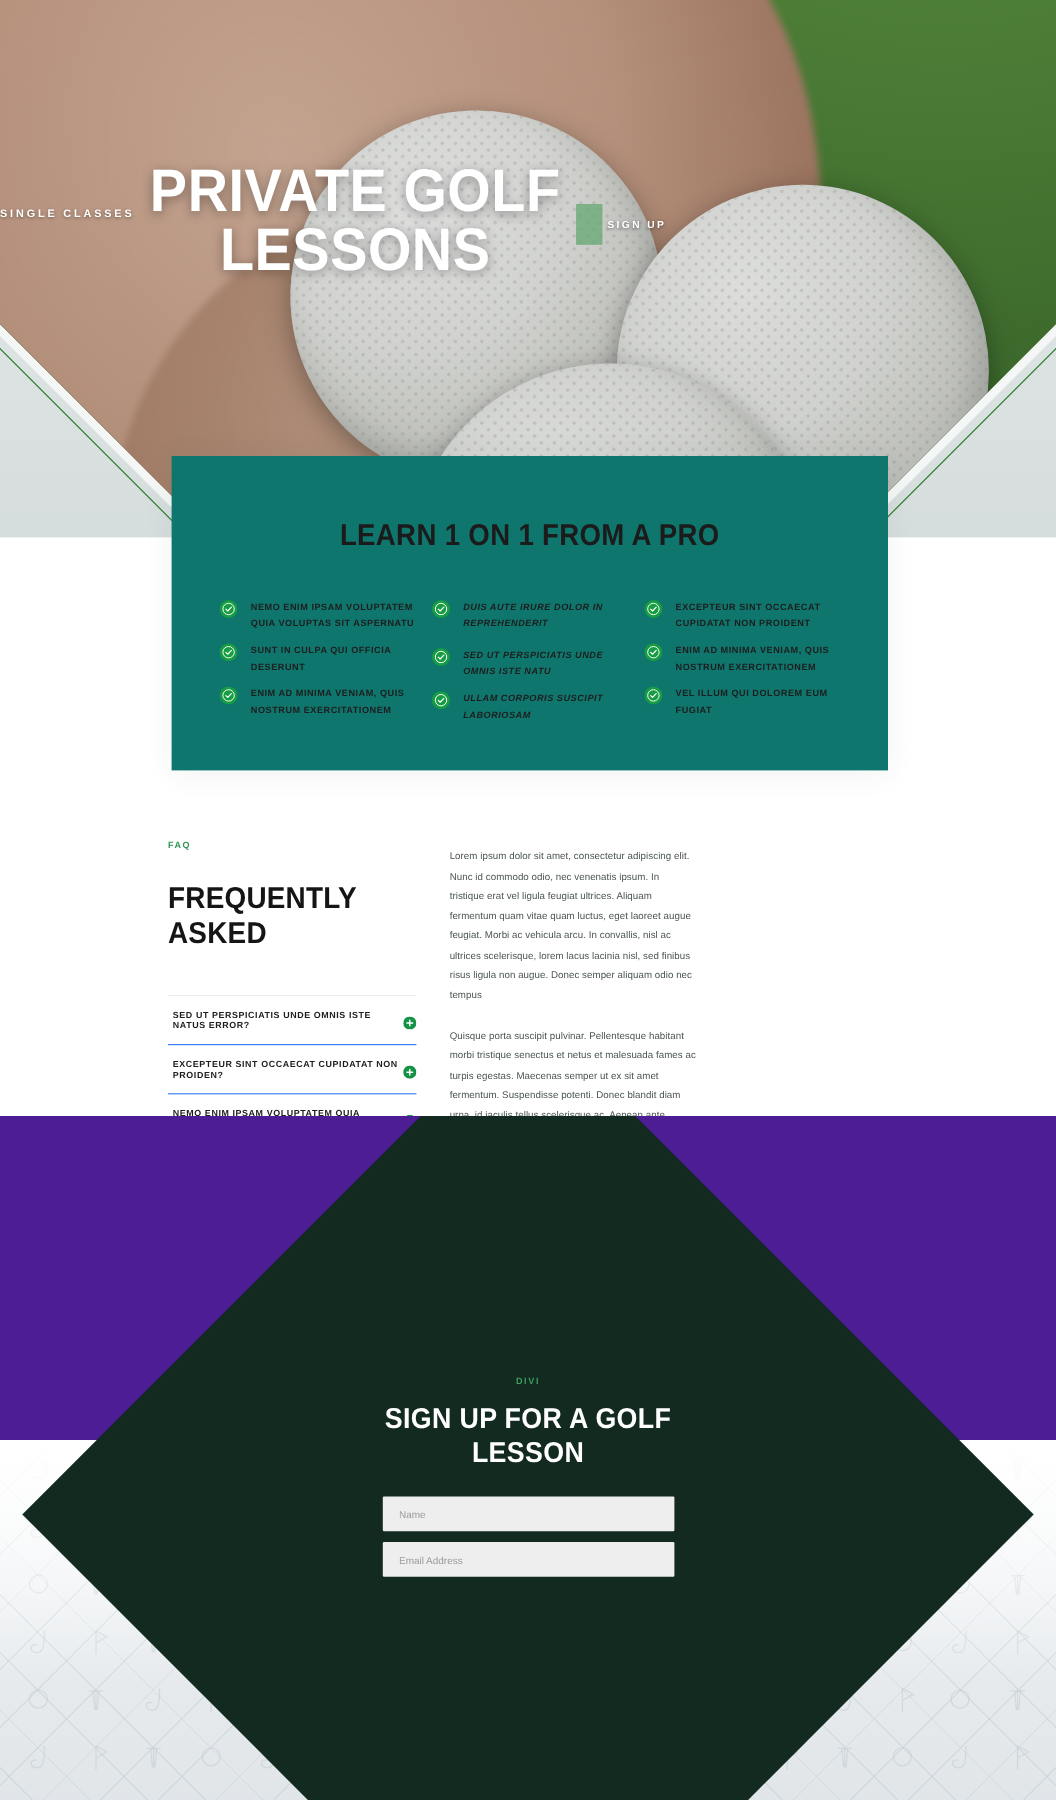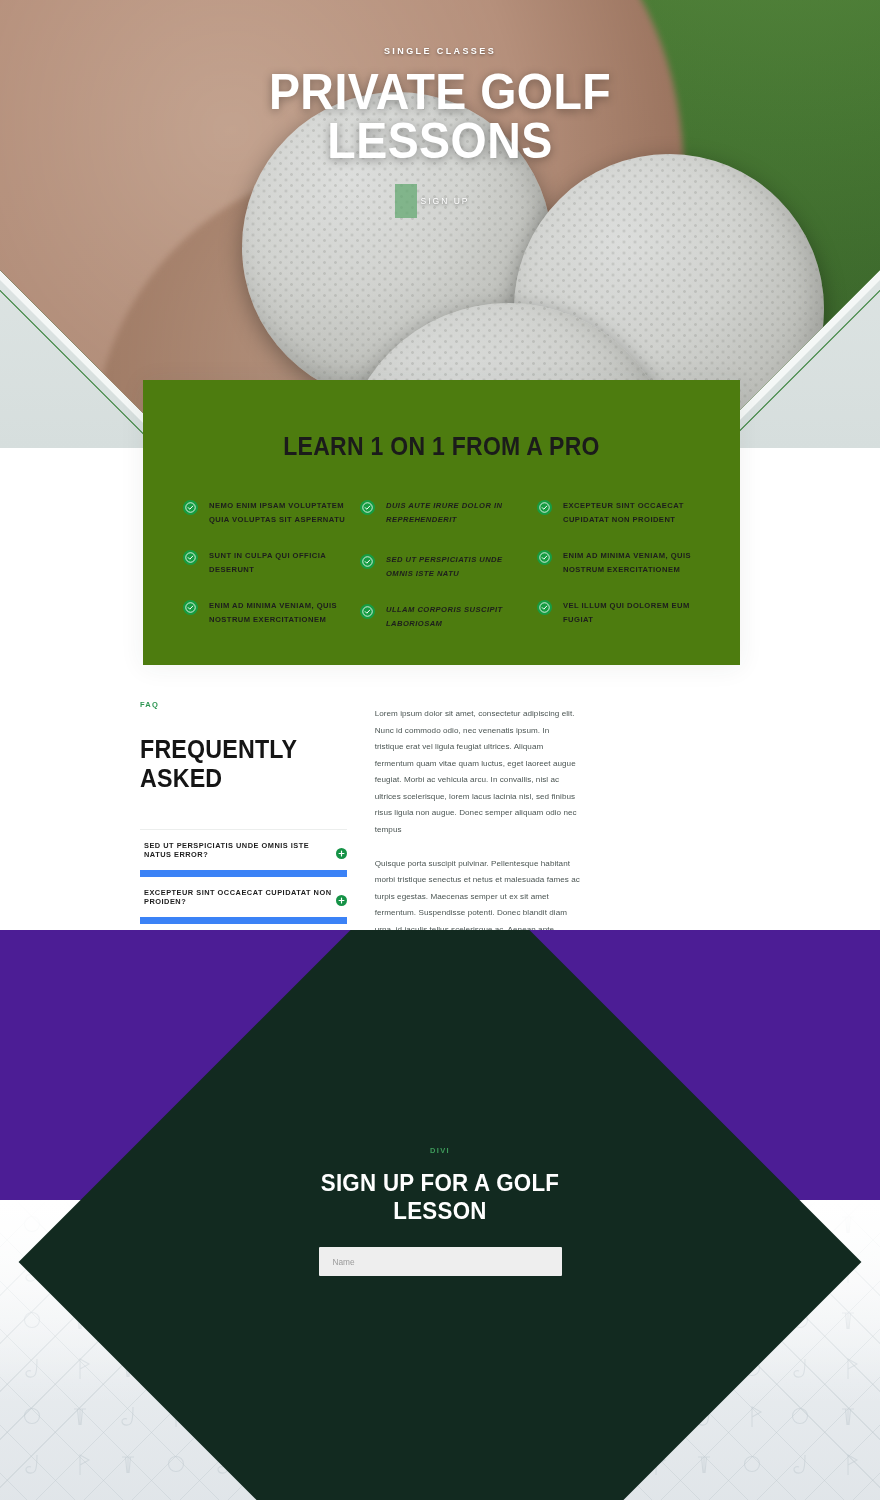--- a/index.html
+++ b/index.html
@@ -154,24 +154,24 @@
     position: absolute; inset: 0;
     background: linear-gradient(180deg, rgba(20,30,20,.10) 0%, rgba(20,30,20,.18) 100%);
   }
 
   .hero-content {
     position: absolute;
     top: 0; left: 0;
     width: 880px;
     height: 260px;
     display: flex;
-    flex-direction: column;
+    flex-direction: row;
     align-items: center;
     justify-content: flex-start;
-    padding-top: 46px;
+    padding-top: 95px;
     z-index: 6;
   }
   .hero-eyebrow {
     color: #ffffff;
     font-size: 9px;
     letter-spacing: 2.4px;
     font-weight: bold;
     text-transform: uppercase;
     text-shadow: 0 1px 3px rgba(0,0,0,.45);
   }
@@ -190,21 +190,21 @@
   }
   .hero-cta {
     position: relative;
     margin-top: 18px;
     display: inline-flex;
     align-items: center;
     height: 34px;
     padding: 0 16px 0 26px;
     color: #ffffff;
     font-size: 8.5px;
-    font-weight: normal;
+    font-weight: bold;
     letter-spacing: 2px;
     text-transform: uppercase;
     cursor: pointer;
   }
   .hero-cta-accent {
     position: absolute;
     left: 0; top: 0;
     width: 22px; height: 34px;
     background: rgba(96,166,110,.72);
   }
@@ -218,41 +218,41 @@
     background: #ffffff;
   }
 
   
   .feature-card {
     position: absolute;
     top: 380px;
     left: 143px;
     width: 597px;
     min-height: 262px;
-    background: #4d7c0f;
+    background: #0f766e;
     box-shadow: 0 2px 24px rgba(40,60,50,.07);
     z-index: 8;
     padding: 52px 40px 34px 40px;
   }
   .feature-title {
     text-align: center;
     font-size: 25px;
     font-weight: bold;
     letter-spacing: 0.3px;
     color: #1b1b1b;
     text-transform: uppercase;
     font-family: "Liberation Sans Narrow", "Liberation Sans", sans-serif;
     transform: scaleX(0.92);
   }
   .feature-cols {
     display: flex;
     gap: 14px;
     margin-top: 38px;
   }
-  .feature-col { flex: 1; display: flex; flex-direction: column; gap: 22px; }
+  .feature-col { flex: 1; display: flex; flex-direction: column; gap: 8px; }
   .feature-item { display: flex; gap: 11px; align-items: flex-start; }
   .check-icon {
     flex: 0 0 auto;
     width: 15px; height: 15px;
     margin-top: 1px;
   }
   .feature-text {
     font-size: 7.6px;
     font-weight: bold;
     letter-spacing: 0.45px;
@@ -291,21 +291,21 @@
     font-family: "Liberation Sans Narrow", "Liberation Sans", sans-serif;
     transform: scaleX(0.93);
     transform-origin: left center;
   }
   .faq-list { margin-top: 36px; }
   .faq-row {
     display: flex;
     align-items: center;
     justify-content: space-between;
     padding: 11px 0 11px 4px;
-    border-bottom: 7px solid #3b82f6;
+    border-bottom: 1px solid #3b82f6;
     cursor: pointer;
   }
   .faq-row:first-child { border-top: 1px solid #eceeed; }
   .faq-q {
     font-size: 7.4px;
     font-weight: bold;
     letter-spacing: 0.5px;
     color: #1d1d1d;
     text-transform: uppercase;
   }
@@ -680,18 +680,19 @@
     <div class="pattern-fade"></div>
 
     <div class="dark-diamond"></div>
 
     <div class="signup-content">
       <div class="signup-eyebrow">DIVI</div>
       <h2 class="signup-title">SIGN UP FOR A GOLF LESSON</h2>
 
       <form class="signup-form">
         <input class="fld" type="text" placeholder="Name" style="">
+        <input class="fld" type="text" placeholder="Email Address" style="">
       </form>
     </div>
 
   </section>
 
 </div>
 
 </body></html>

